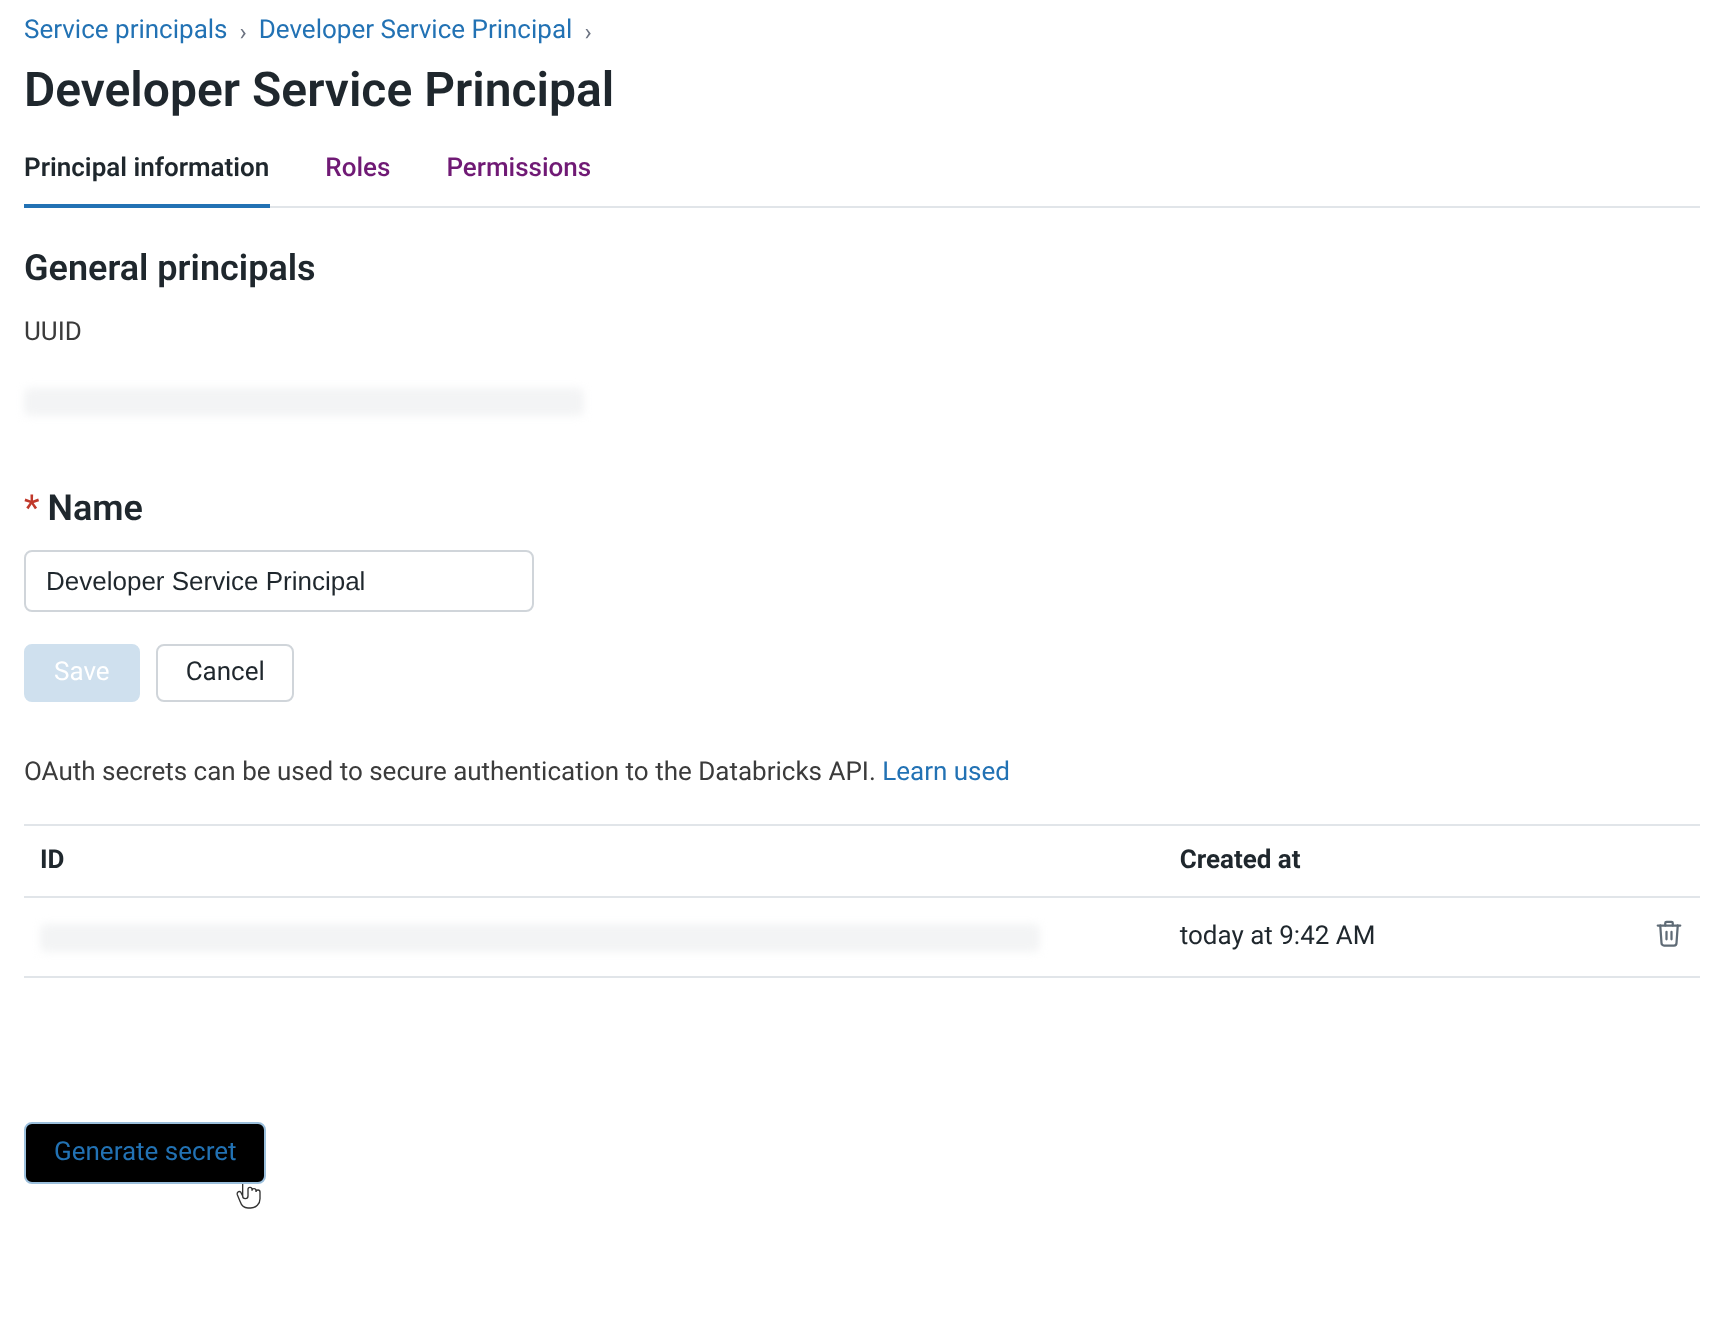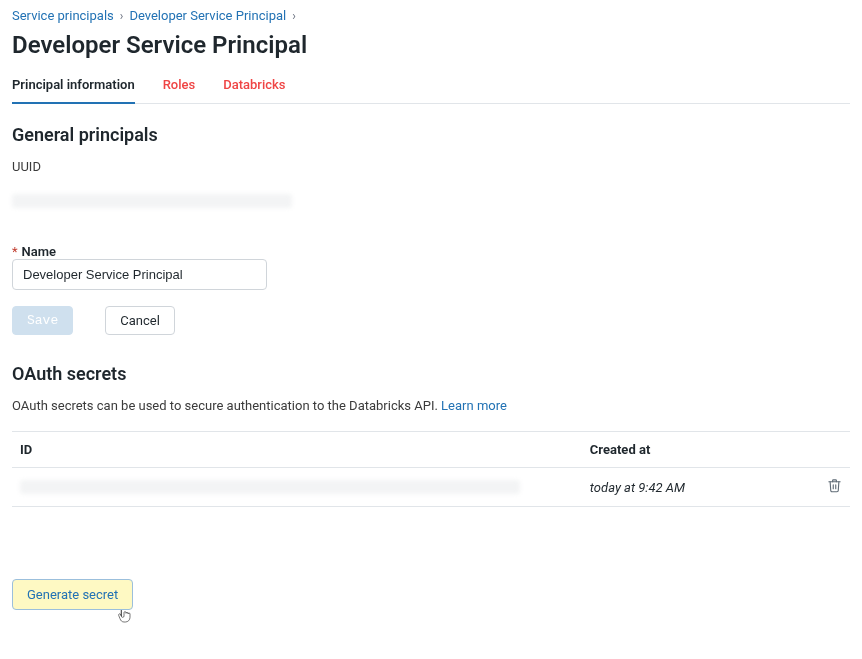--- a/index.html
+++ b/index.html
@@ -40,21 +40,21 @@
     .tabs {
       display: flex;
       gap: 28px;
       border-bottom: 1px solid #e1e5e9;
       margin-bottom: 20px;
     }
     .tab {
       padding: 6px 0 10px 0;
       font-size: 13px;
       cursor: pointer;
-      color: #ef4444;
+      color: #701a75;
       font-weight: 500;
       border-bottom: 2px solid transparent;
       margin-bottom: -1px;
     }
     .tab.active {
       color: #1f272d;
       border-bottom: 2px solid #2272b4;
       font-weight: 600;
     }
     h2.section-title {
@@ -82,21 +82,22 @@
       margin-top: 20px;
     }
     .name-field {
       margin-bottom: 16px;
     }
     .req-asterisk {
       color: #c0392b;
       margin-right: 4px;
     }
     .name-label-row {
-      font-size: 13px;
+      font-size: 18px;
+      margin-bottom: 10px;
     }
     .name-label-row .label-text {
       font-weight: 600;
       color: #1f272d;
     }
     input.text-input {
       width: 255px;
       padding: 7px 10px;
       font-size: 13px;
       border: 1px solid #d0d5da;
@@ -115,27 +116,25 @@
       padding: 6px 14px;
       border-radius: 4px;
       cursor: pointer;
       border: 1px solid transparent;
     }
     button.primary {
       background: #cfe0ee;
       color: #fff;
       border: 1px solid #cfe0ee;
       cursor: default;
-      font-family: Liberation Mono, monospace;
     }
     button.secondary {
       background: #fff;
       border: 1px solid #d0d5da;
       color: #1f272d;
-      margin-left: 24px;
     }
     .oauth-section {
       margin-top: 8px;
     }
     .oauth-desc {
       font-size: 13px;
       color: #3b3b3b;
       margin-bottom: 18px;
     }
     .oauth-desc a {
@@ -154,39 +153,38 @@
       padding: 10px 8px;
       border-top: 1px solid #e1e5e9;
       border-bottom: 1px solid #e1e5e9;
       color: #1f272d;
     }
     table.secrets td {
       padding: 10px 8px;
       font-size: 13px;
       border-bottom: 1px solid #e1e5e9;
       vertical-align: middle;
-      font-style: italic;
     }
     .id-col { width: 68%; }
     .created-col { width: 26%; }
     .action-col { width: 6%; text-align: right; }
     .id-redacted {
       height: 14px;
       width: 500px;
       background: #f3f4f5;
       border-radius: 3px;
       filter: blur(2px);
     }
     .trash-icon {
       cursor: pointer;
       display: inline-flex;
       color: #5f6b76;
     }
     .generate-btn {
-      background: #fef9c3;
+      background: #000000;
       border: 1px solid #9bbfdc;
       color: #2272b4;
       padding: 7px 14px;
       border-radius: 4px;
       font-size: 13px;
       cursor: pointer;
     }
     .generate-wrap {
       position: relative;
       display: inline-block;
@@ -208,21 +206,21 @@
   <span class="chevron">›</span>
   <a>Developer Service Principal</a>
   <span class="chevron">›</span>
 </nav>
 
 <h1 class="page-title">Developer Service Principal</h1>
 
 <div class="tabs">
   <div class="tab active">Principal information</div>
   <div class="tab">Roles</div>
-  <div class="tab">Databricks</div>
+  <div class="tab">Permissions</div>
 </div>
 
 <section>
   <h2 class="section-title">General principals</h2>
 
   <div class="uuid-block">
     <div class="field-label">UUID</div>
     <div class="redacted-line uuid-redacted"></div>
   </div>
 
@@ -233,24 +231,23 @@
     <input type="text" class="text-input" value="Developer Service Principal" style="">
   </div>
 
   <div class="btn-row">
     <button class="primary" disabled="">Save</button>
     <button class="secondary">Cancel</button>
   </div>
 </section>
 
 <section class="oauth-section">
-  <h2 class="section-title">OAuth secrets</h2>
   <p class="oauth-desc">
     <span>OAuth secrets can be used to secure authentication to the Databricks API.</span>
-    <a href="#">Learn more</a>
+    <a href="#">Learn used</a>
   </p>
 
   <table class="secrets">
     <thead>
       <tr>
         <th class="id-col">ID</th>
         <th class="created-col">Created at</th>
         <th class="action-col"></th>
       </tr>
     </thead>

